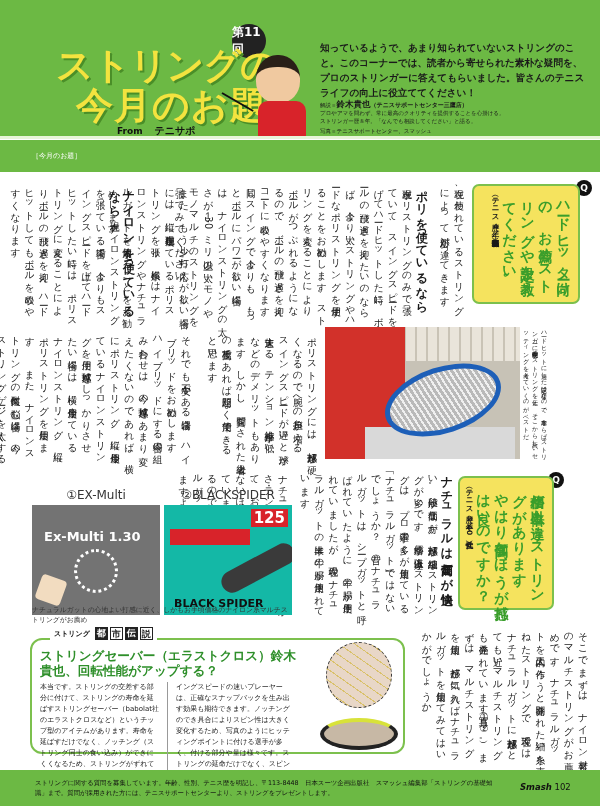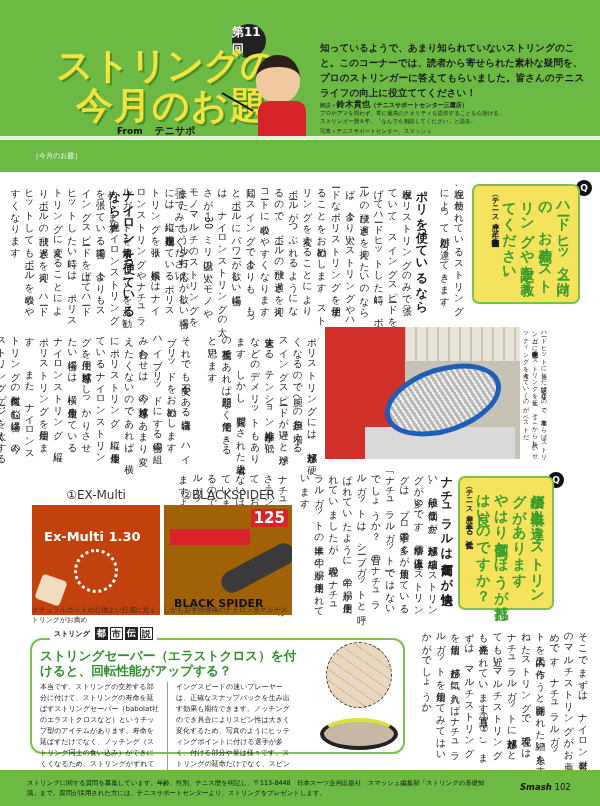--- a/index.html
+++ b/index.html
@@ -47,25 +47,25 @@
   .photo-main .jacket { position: absolute; left: 0; top: 0; width: 80px; height: 132px; background: #d2312a; }
   .photo-main .spools { position: absolute; left: 70px; top: 0; width: 125px; height: 34px; background: repeating-linear-gradient(90deg, #e9e4da 0 9px, #c9c3b6 9px 11px); }
   .photo-main .racket { position: absolute; left: 58px; top: 40px; width: 120px; height: 66px; border: 5px solid #1d5fb8; border-radius: 50%;
     background: repeating-linear-gradient(75deg, #efefef 0 2px, #b9b9b9 2px 5px); transform: rotate(-18deg); }
   .photo-main .machine { position: absolute; left: 40px; top: 100px; width: 150px; height: 32px; background: #d9d9d9; }
   .photo-caption { position: absolute; left: 522px; top: 327px; writing-mode: vertical-rl; font-size: 6px; line-height: 9px; height: 132px; color: #1a1a1a; }
 
   .prod { position: absolute; top: 488px; width: 128px; }
   .prod-label { font-size: 12px; text-align: center; color: #333; margin-bottom: 3px; }
   .prod-pack { width: 128px; height: 110px; position: relative; overflow: hidden; }
-  .pack-green { background: #c2410c; padding-left: 11px; }
+  .pack-green { background: #737373; padding-left: 11px; }
   .pack-green .nm { position: absolute; left: 12px; top: 24px; font-size: 13px; font-weight: bold; color: #fff; }
   .pack-green .logo { position: absolute; left: 42px; top: 44px; width: 44px; height: 44px; border-radius: 50%; border: 3px dotted #fff; }
   .pack-green .swatch { position: absolute; left: 6px; top: 72px; width: 26px; height: 26px; background: #f2dcc0; border-radius: 4px; transform: rotate(20deg); }
-  .pack-black { background: #a16207; padding-left: 33px; }
+  .pack-black { background: #14b8a6; padding-left: 33px; }
   .pack-black .gauge { position: absolute; right: 4px; top: 4px; background: #d8232a; color: #fff; font-size: 15px; font-weight: bold; padding: 0 3px; }
   .pack-black .band { position: absolute; left: 6px; top: 24px; width: 80px; height: 16px; background: #d8232a; }
   .pack-black .grip { position: absolute; left: 54px; top: 52px; width: 80px; height: 22px; background: #3a3a3a; border-radius: 11px; transform: rotate(-28deg); }
   .pack-black .nm { position: absolute; left: 10px; top: 92px; font-size: 11px; font-weight: bold; color: #111; }
   .prod-caption { position: absolute; left: 32px; top: 605px; width: 260px; font-size: 6.8px; line-height: 10px; color: #333; }
 
   .legend-box { position: absolute; left: 30px; top: 638px; width: 375px; height: 116px; border: 2px solid #7cc04d; border-radius: 12px; }
   .legend-head { position: absolute; left: 50px; top: 627px; background: #fff; padding: 0 4px; display: flex; align-items: center; gap: 2px; }
   .legend-head .pre { font-size: 7px; font-weight: bold; color: #111; margin-right: 3px; }
   .legend-head .k { display: inline-block; width: 13px; height: 13px; font-size: 9px; font-weight: bold; text-align: center; line-height: 13px; }
@@ -74,21 +74,21 @@
   .legend-title { position: absolute; left: 40px; top: 648px; width: 260px; font-size: 12.6px; font-weight: bold; color: #2e8f2a; line-height: 15px; }
   .legend-body { position: absolute; left: 40px; top: 682px; width: 255px; display: flex; gap: 8px; font-size: 7px; line-height: 11px; color: #1a1a1a; }
   .legend-body .c { width: 123px; }
   .legend-body .sep { width: 1px; background: #999; }
   .legend-photo { position: absolute; left: 318px; top: 642px; width: 82px; height: 108px; }
   .legend-photo .zoomc { position: absolute; left: 8px; top: 0; width: 66px; height: 66px; border-radius: 50%; border: 1px dashed #333;
     background: repeating-linear-gradient(35deg, #e8d7c7 0 4px, #d9c16a 4px 5px, #e8d7c7 5px 9px), #e8d7c7; }
   .legend-photo .rk { position: absolute; left: 2px; top: 76px; width: 78px; height: 32px; border: 4px solid #222; border-top-color: #d8e23a; border-radius: 50%; background: #c7b8a5; }
 
   .footer { position: absolute; left: 0; top: 770px; width: 600px; height: 36px; background: #6cb944; }
-  .footer-note { position: absolute; left: 27px; top: 9px; width: 460px; font-size: 6.4px; line-height: 9.5px; color: #111; }
+  .footer-note { position: absolute; left: 35px; top: 9px; width: 460px; font-size: 6.4px; line-height: 9.5px; color: #111; }
   .footer-brand { position: absolute; left: 520px; top: 12px; font-size: 8.5px; color: #111; }
   .footer-brand .b { font-weight: bold; font-style: italic; }
 </style>
 </head>
 <body>
 
 <div class="header">
   <div class="issue-badge">第11回</div>
   <div class="title-main">ストリングの</div>
   <div class="title-sub">今月のお題</div>
@@ -178,21 +178,21 @@
 <div class="prod-caption">ナチュラルガットの心地よい打感に近く、しかもお手頃価格のナイロン系マルチストリングがお薦め</div>
 
 <div class="legend-box"></div>
 <div class="legend-head">
   <span class="pre">ストリング</span>
   <span class="k dark">都</span>
   <span class="k light">市</span>
   <span class="k dark">伝</span>
   <span class="k light">説</span>
 </div>
-<div class="legend-title">ストリングセーバー（エラストクロス）を付けると、回転性能がアップする？</div>
+<div class="legend-title">ストリングセーバー（エラストクロス）鈴木貴也、回転性能がアップする？</div>
 <div class="legend-body">
   <div class="c">本当です。ストリングの交差する部分に付けて、ストリングの寿命を延ばすストリングセーバー（babolat社のエラストクロスなど）というチップ型のアイテムがあります。寿命を延ばすだけでなく、ノッチング（ストリング同士の食い込み）ができにくくなるため、ストリングがずれて元に戻るスナップバック性能を長く維持する効果や、ス</div>
   <div class="sep"></div>
   <div class="c">イングスピードの速いプレーヤーは、正確なスナップバックを生み出す効果も期待できます。ノッチングのでき具合によりスピン性は大きく変化するため、写真のようにヒッティングポイントに付ける選手が多く、付ける部分や量は様々です。ストリングの延命だけでなく、スピン性を高めたい方は活用してみると良いかもしれません。</div>
 </div>
 <div class="legend-photo">
   <div class="rk"></div>
   <div class="zoomc"></div>
 </div>
 

